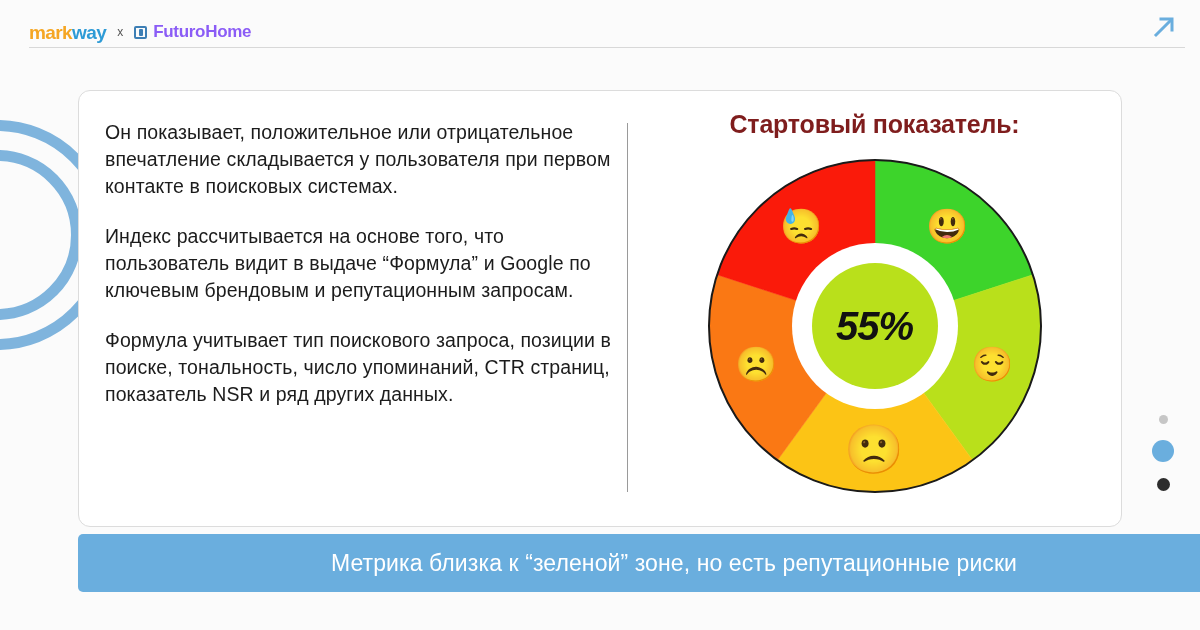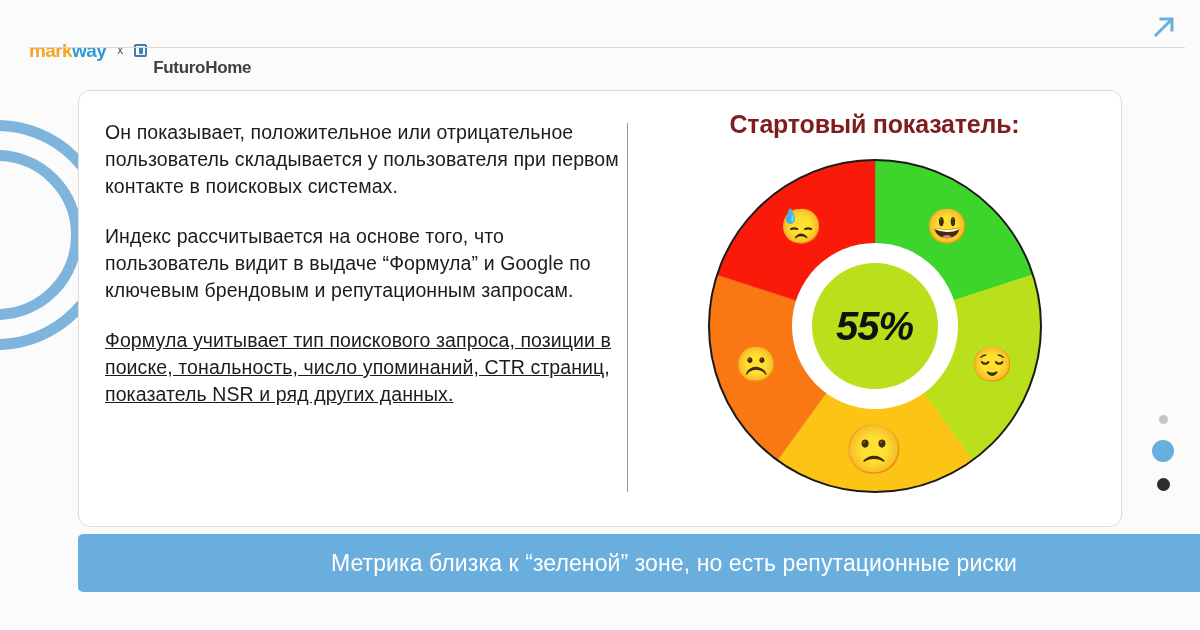--- a/index.html
+++ b/index.html
@@ -81,24 +81,23 @@
     content: "";
     position: absolute;
     left: 2.5px; top: 1px;
     width: 4px; height: 7px;
     background: #3d7fb5;
     border-radius: 1px;
   }
   .partner-name {
     font-size: 17px;
     font-weight: bold;
-    color: #404040;
+    color: #8b5cf6;
     letter-spacing: -0.3px;
     white-space: nowrap;
-    margin-top: 36px;
   }
   .header-rule {
     position: absolute;
     left: 22px;
     top: 47px;
     width: 1156px;
     height: 1px;
     background: #d8d8d8;
   }
   .arrow-icon {
@@ -156,21 +155,21 @@
     position: relative;
   }
 
   .para {
     font-size: 19.5px;
     line-height: 27px;
     color: #1c1c1c;
     margin: 0 0 23px 0;
     letter-spacing: 0.1px;
   }
-  .para:last-child { margin-bottom: 16px; text-decoration: underline; }
+  .para:last-child { margin-bottom: 16px; }
 
   
   .gauge-title {
     position: absolute;
     left: 0; right: 0;
     top: 19px;
     text-align: center;
     font-size: 25px;
     font-weight: bold;
     color: #7f1d1d;
@@ -254,21 +253,21 @@
 </div>
 
 <div class="dot-rail">
   <span class="dot small-gray"></span>
   <span class="dot big-blue"></span>
   <span class="dot small-dark"></span>
 </div>
 
 <div class="card">
   <div class="card-left">
-    <p class="para">Он показывает, положительное или отрицательное пользователь складывается у пользователя при первом контакте в поисковых системах.</p>
+    <p class="para">Он показывает, положительное или отрицательное впечатление складывается у пользователя при первом контакте в поисковых системах.</p>
     <p class="para">Индекс рассчитывается на основе того, что пользователь видит в выдаче “Формула” и Google по ключевым брендовым и репутационным запросам.</p>
     <p class="para">Формула учитывает тип поискового запроса, позиции в поиске, тональность, число упоминаний, CTR страниц, показатель NSR и ряд других данных.</p>
   </div>
 
   <div class="divider"></div>
 
   <div class="card-right">
     <div class="gauge-title">Стартовый показатель:</div>
 
     <div class="gauge-wrap">

